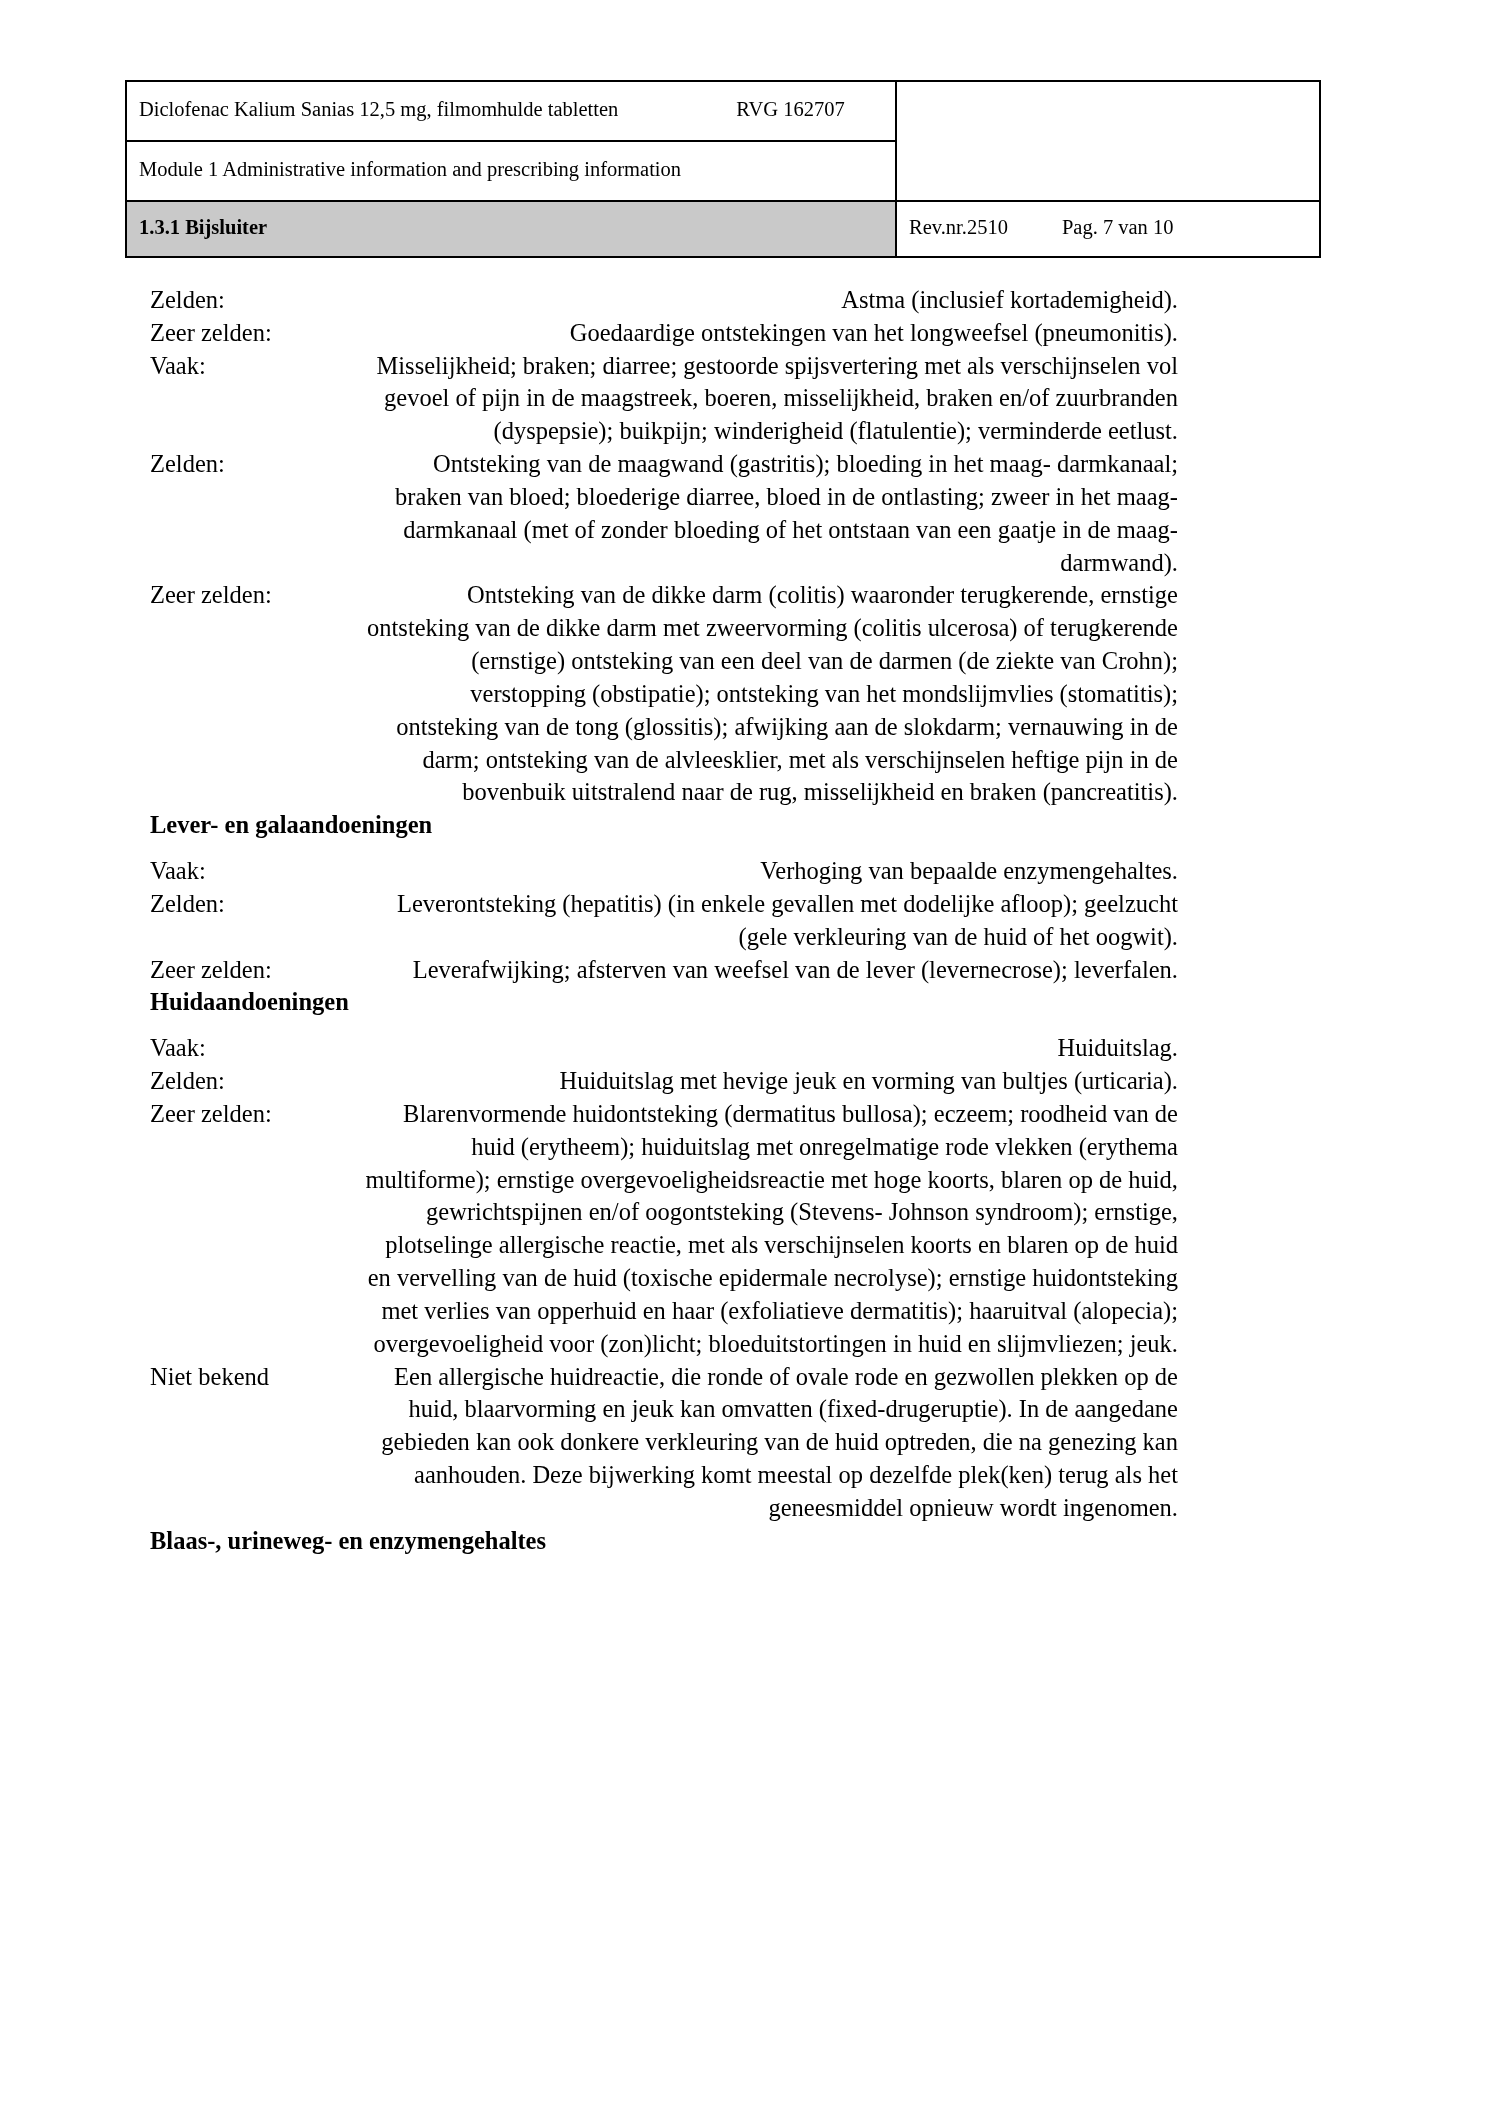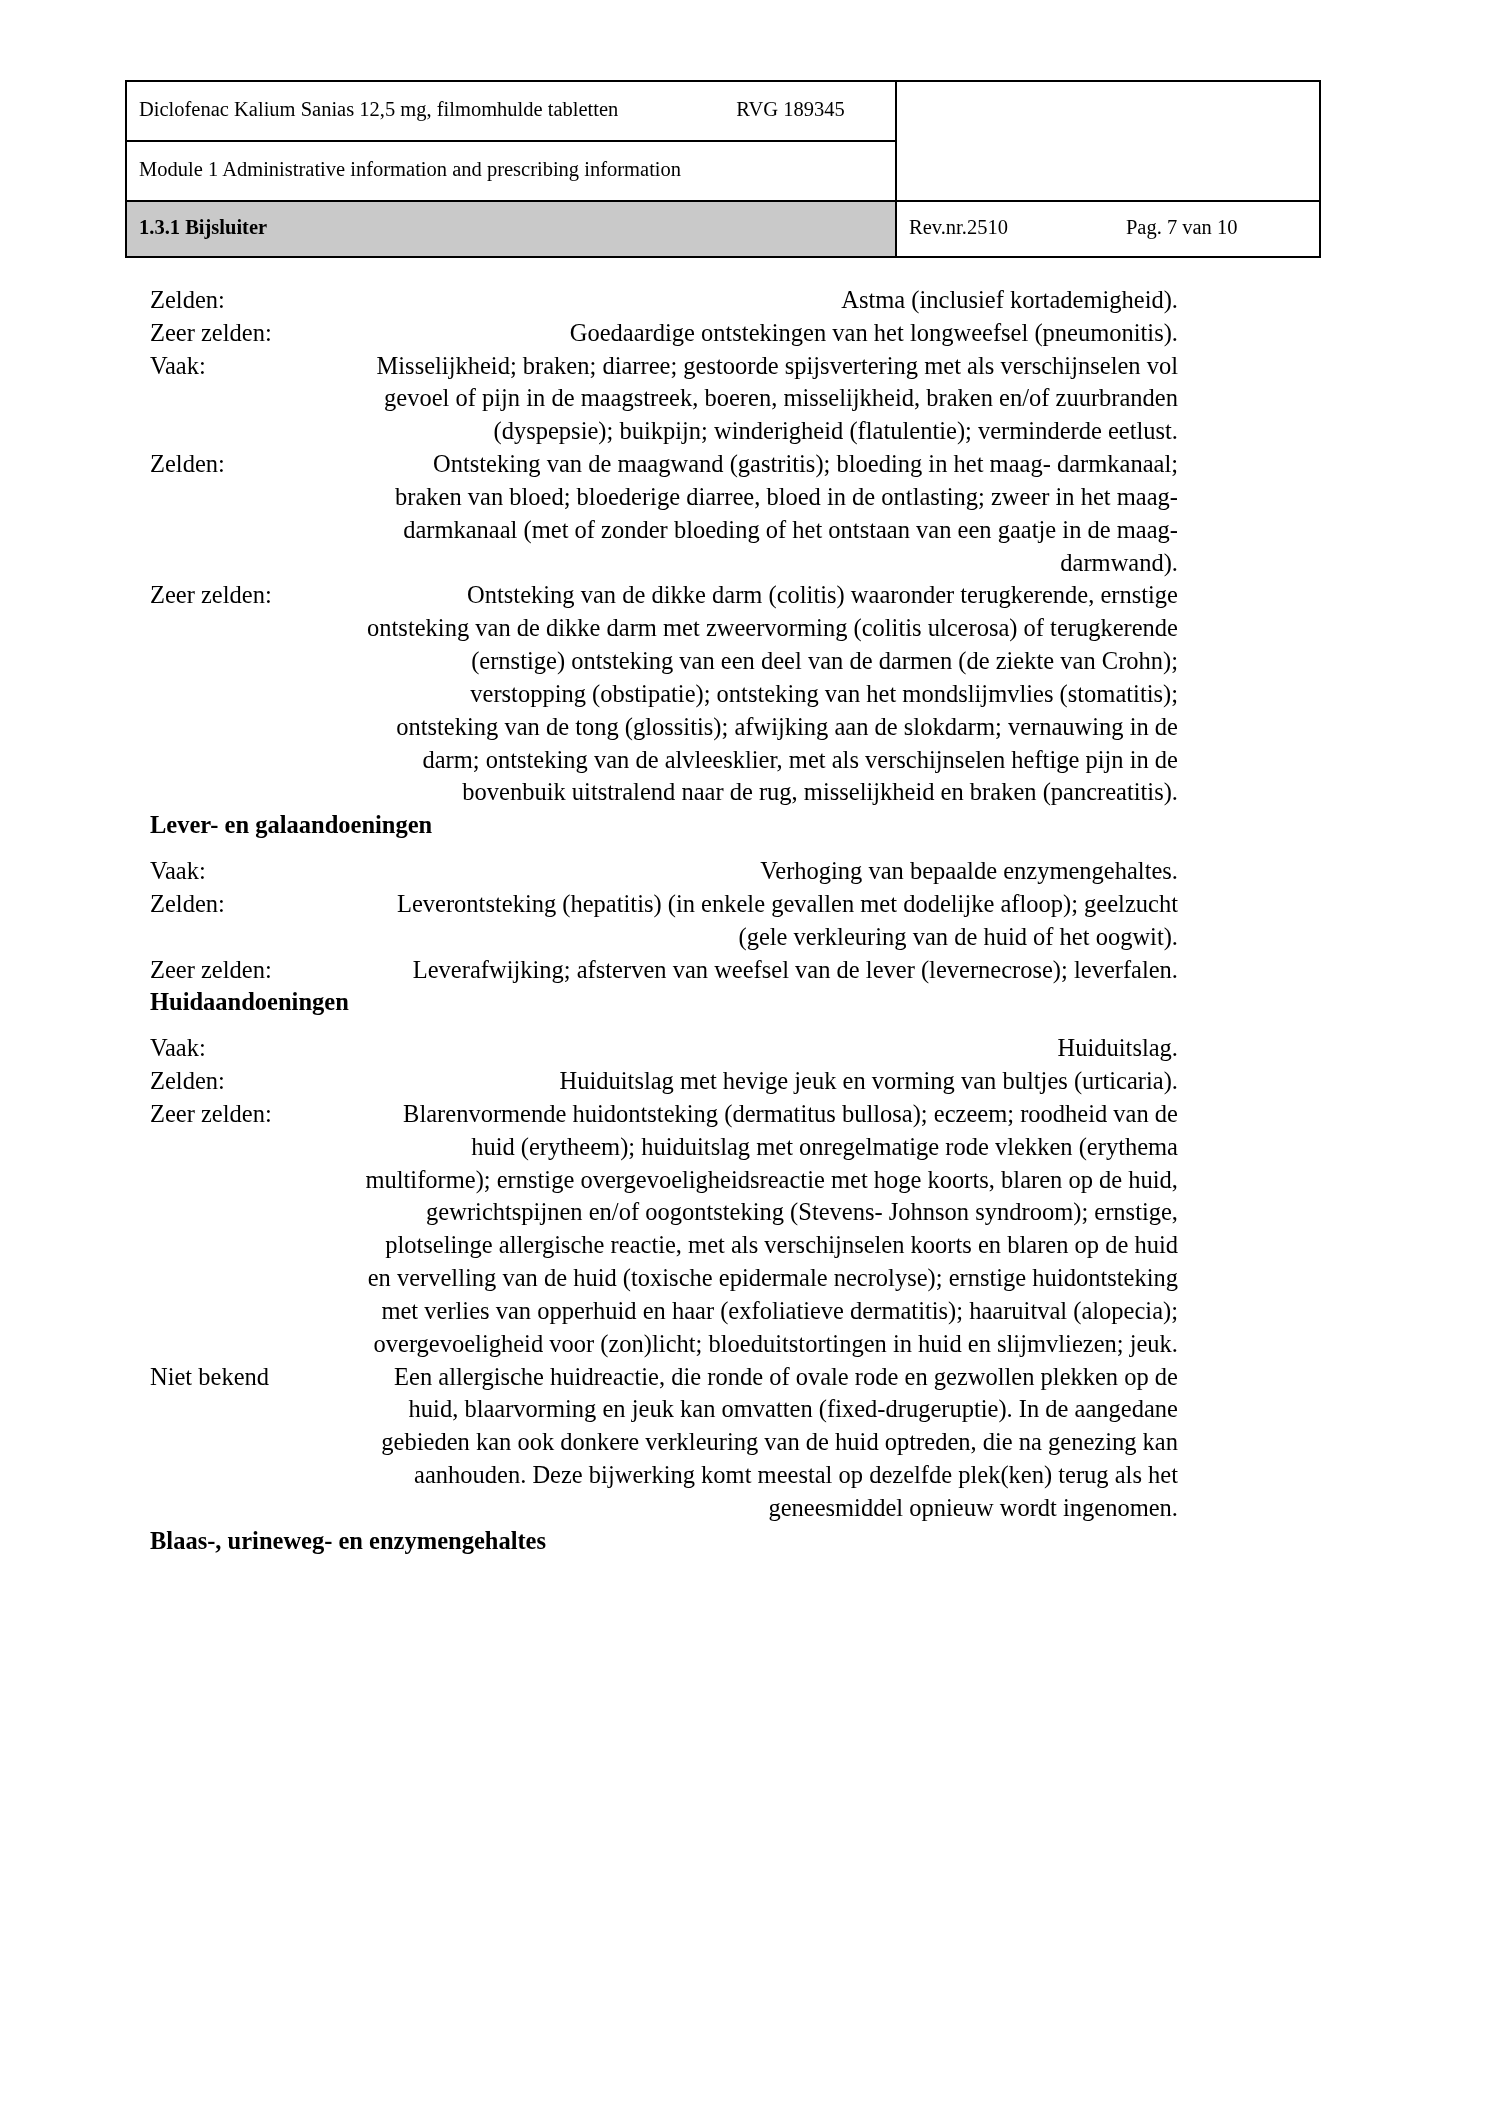--- a/index.html
+++ b/index.html
@@ -55,21 +55,21 @@
   }
   .prod-name { }
   .prod-rvg {
     margin-left: 118px;
   }
   .mod-strong { font-weight: normal; }
   .rev-inner {
     display: flex;
     justify-content: flex-start;
   }
-  .rev-pag { margin-left: 118px; }
+  .rev-pag { margin-left: 54px; }
 
   
   .content {
     font-size: 24.5px;
     line-height: 1.34;
   }
   h2.sect {
     font-size: 24.5px;
     font-weight: bold;
     margin: 0 0 2px 0;
@@ -106,21 +106,21 @@
   <table class="header-table">
     <colgroup>
       <col style="width:770px">
       <col style="width:424px">
     </colgroup>
     <tbody>
       <tr>
         <td class="cell-product">
           <div class="prod-line">
             <span class="prod-name">Diclofenac Kalium Sanias 12,5 mg, filmomhulde tabletten</span>
-            <span class="prod-rvg">RVG 189345</span>
+            <span class="prod-rvg">RVG 162707</span>
           </div>
         </td>
         <td rowspan="2"></td>
       </tr>
       <tr>
         <td class="cell-module">
           <span class="mod-strong">Module 1</span><span> Administrative information and prescribing information</span>
         </td>
       </tr>
       <tr>

